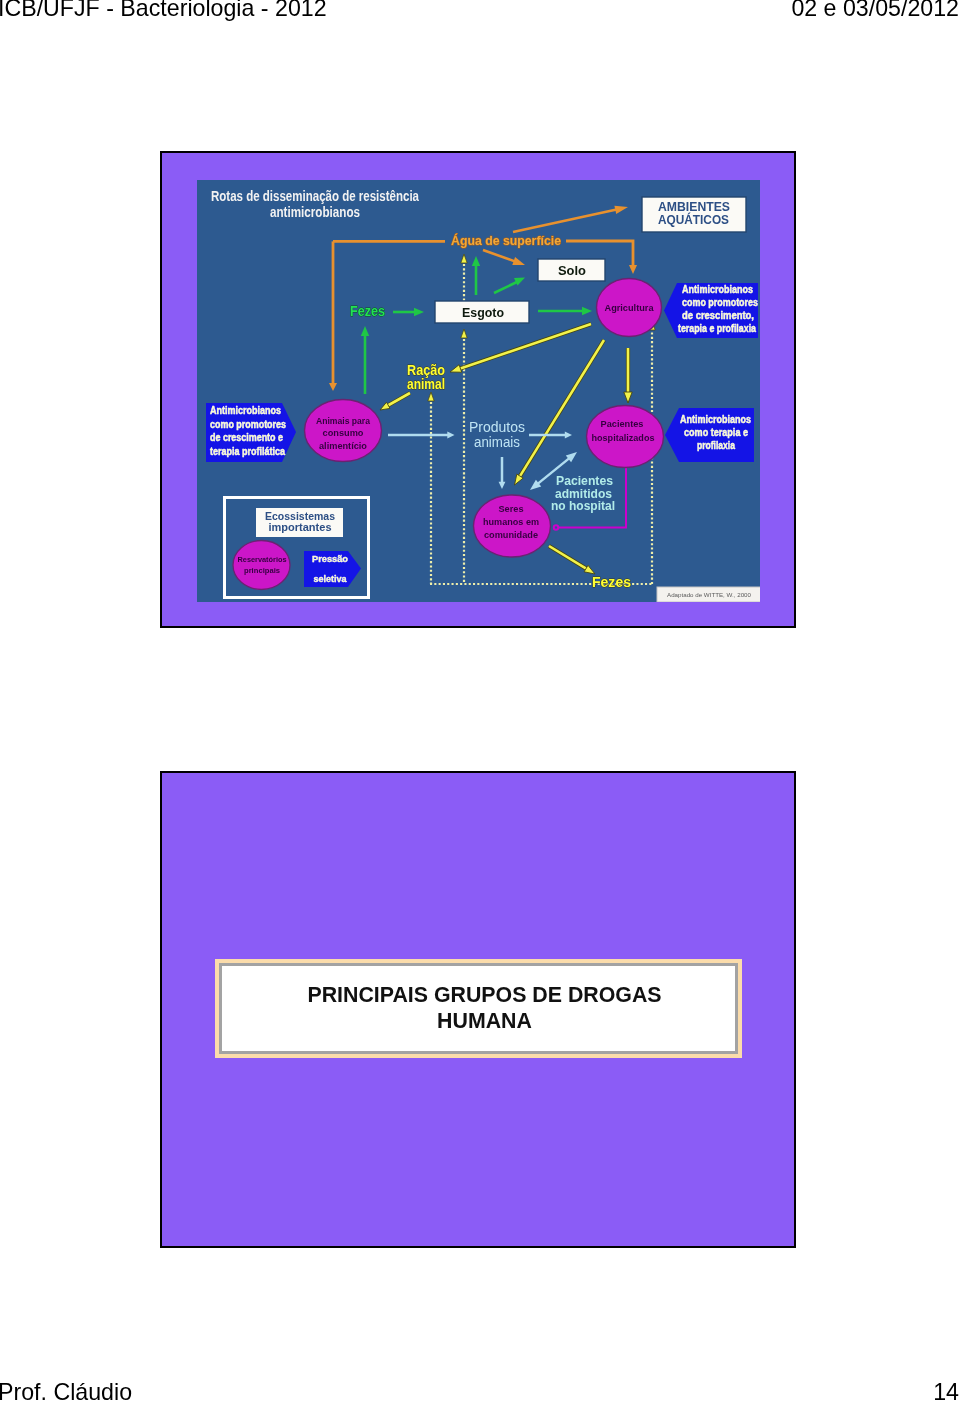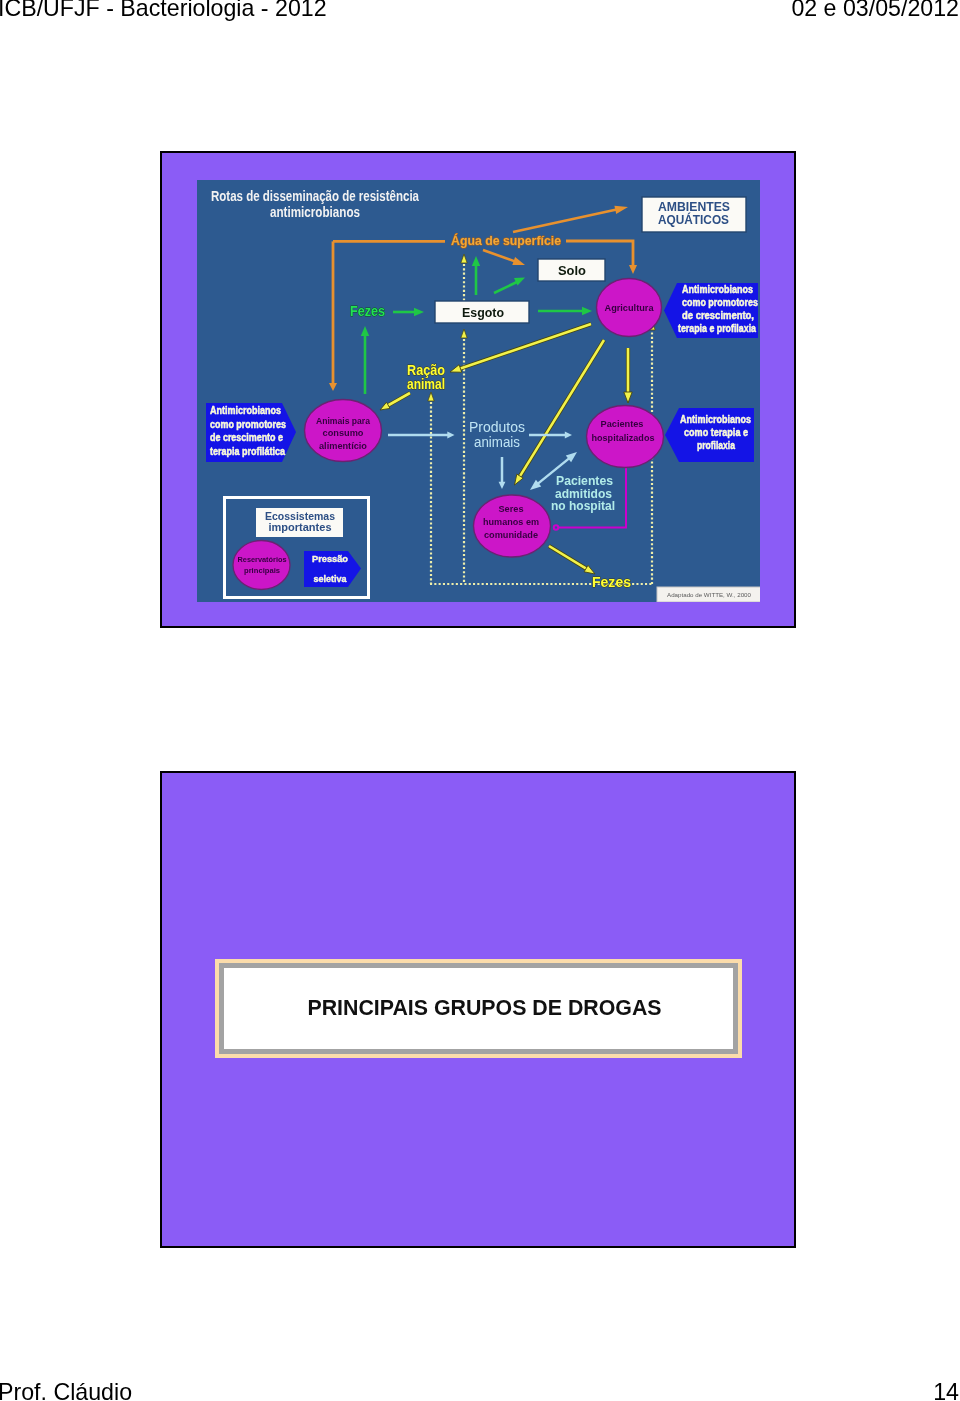--- a/index.html
+++ b/index.html
@@ -9,21 +9,21 @@
   .hdr-left{position:absolute;left:-2px;top:-5px;font-size:23.2px;color:#000;white-space:nowrap;}
   .hdr-right{position:absolute;right:1px;top:-5px;font-size:23.2px;color:#000;white-space:nowrap;}
   .ftr-left{position:absolute;left:-2px;top:1379px;font-size:23.2px;color:#000;white-space:nowrap;}
   .ftr-right{position:absolute;right:1px;top:1379px;font-size:23.2px;color:#000;white-space:nowrap;}
   .slide{position:absolute;border:2px solid #000;background:#8b5cf6;box-sizing:border-box;}
   #slide1{left:160px;top:151px;width:636px;height:477px;}
   #slide2{left:160px;top:771px;width:636px;height:477px;}
   #diagram{position:absolute;left:35px;top:27px;width:563px;height:422px;}
   .titlebox{position:absolute;left:53px;top:186px;width:527px;height:99px;box-sizing:border-box;
     border:9px solid #fbdcab;background:#fff;}
-  .titlebox .inner{position:absolute;inset:-5px;border:5px solid #a3a3a3;box-sizing:border-box;
+  .titlebox .inner{position:absolute;inset:-5px;border:3px solid #a3a3a3;box-sizing:border-box;
     display:flex;align-items:center;justify-content:center;background:#fff;padding-left:12px;}
   .titlebox .txt{font-size:21.35px;font-weight:bold;color:#111;text-align:center;line-height:25.5px;}
   .titlebox .txt div{white-space:nowrap;}
 </style>
 </head>
 <body>
 
 <div class="hdr">
   <div class="hdr-left">ICB/UFJF - Bacteriologia - 2012</div>
   <div class="hdr-right">02 e 03/05/2012</div>
@@ -225,19 +225,20 @@
   <text class="credit" x="512" y="417" text-anchor="middle" textLength="84" lengthAdjust="spacingAndGlyphs">Adaptado de WITTE, W., 2000</text>
 </svg>
   </div>
 </div>
 
 <div class="slide" id="slide2">
   <div class="titlebox">
     <div class="inner">
         <div class="txt">
       <div>PRINCIPAIS GRUPOS DE DROGAS</div>
+      <div>HUMANA</div>
     </div>
       </div>
   </div>
 </div>
 
 <div class="ftr-left">Prof. Cláudio</div>
 <div class="ftr-right">14</div>
 
 </body></html>

